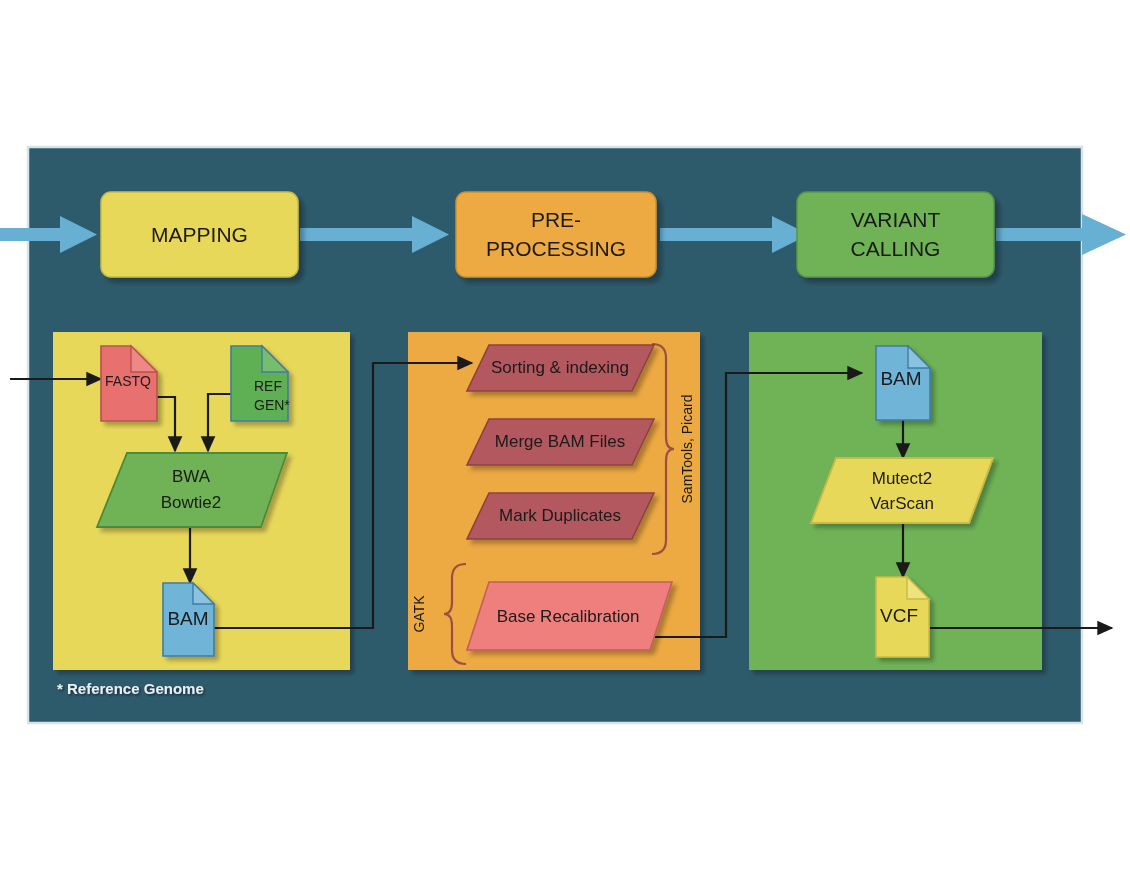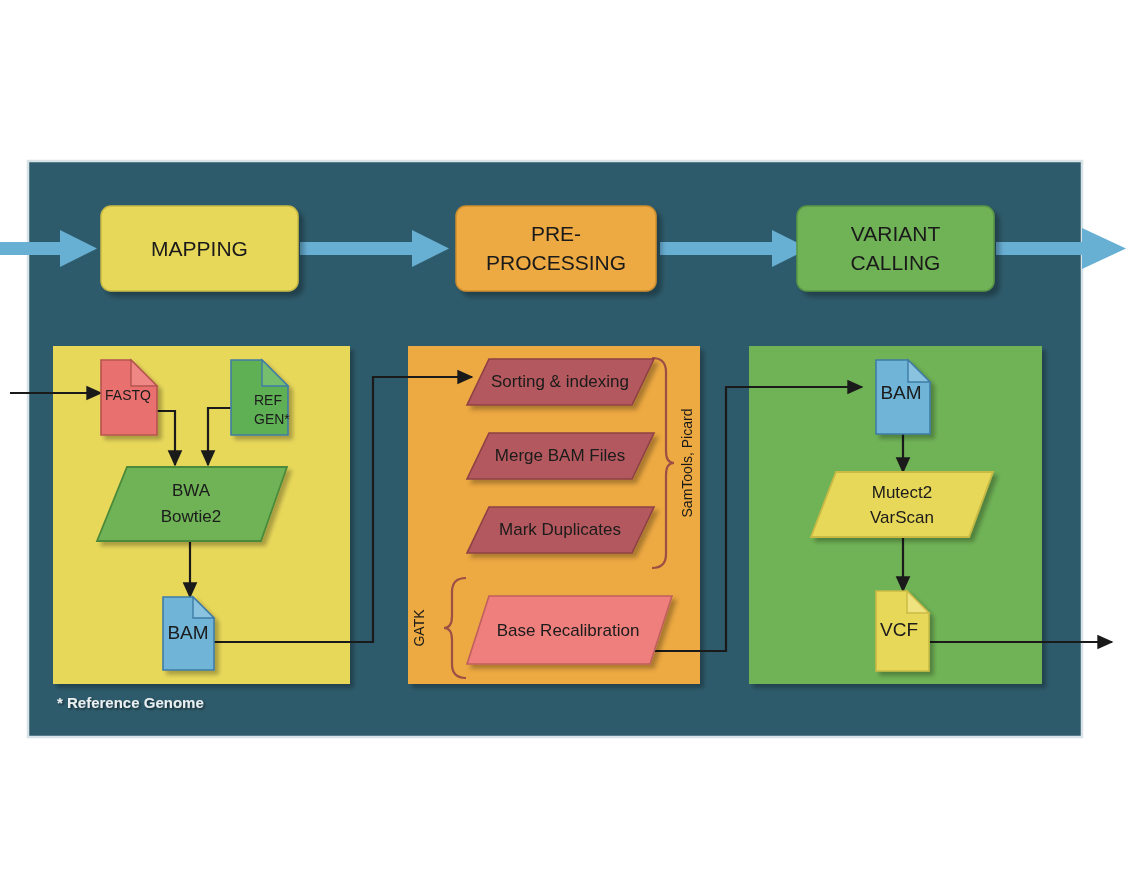--- a/index.html
+++ b/index.html
@@ -9,21 +9,21 @@
   }
   body {
     width: 1130px; height: 872px;
     font-family: "Liberation Sans", sans-serif;
     overflow: hidden;
     position: relative;
   }
   #stage {
     position: absolute;
     left: 0; top: 0;
-    width: 1130px; height: 774px; margin-top: 14px;
+    width: 1130px; height: 774px;
   }
   #svg-root { position:absolute; left:0; top:0; }
   .node-text {
     font-family: "Liberation Sans", sans-serif;
     fill: #1a1a1a;
     text-anchor: middle;
     dominant-baseline: middle;
   }
   .hdr-text { font-size: 21px; }
   .proc-text { font-size: 17px; }

